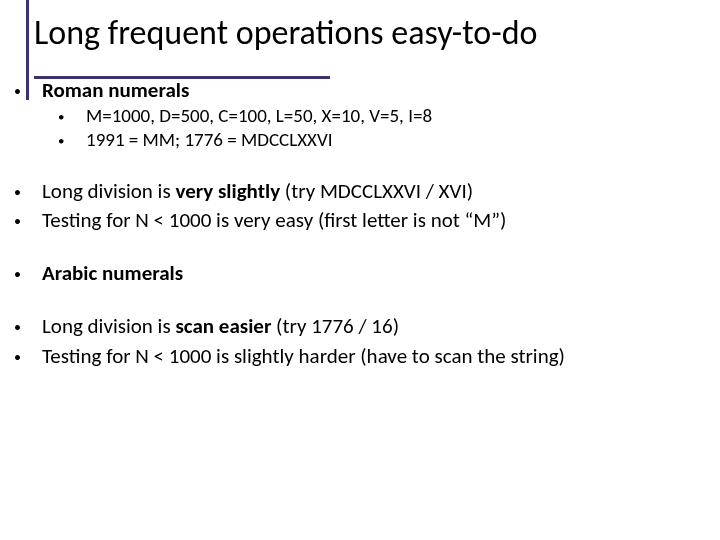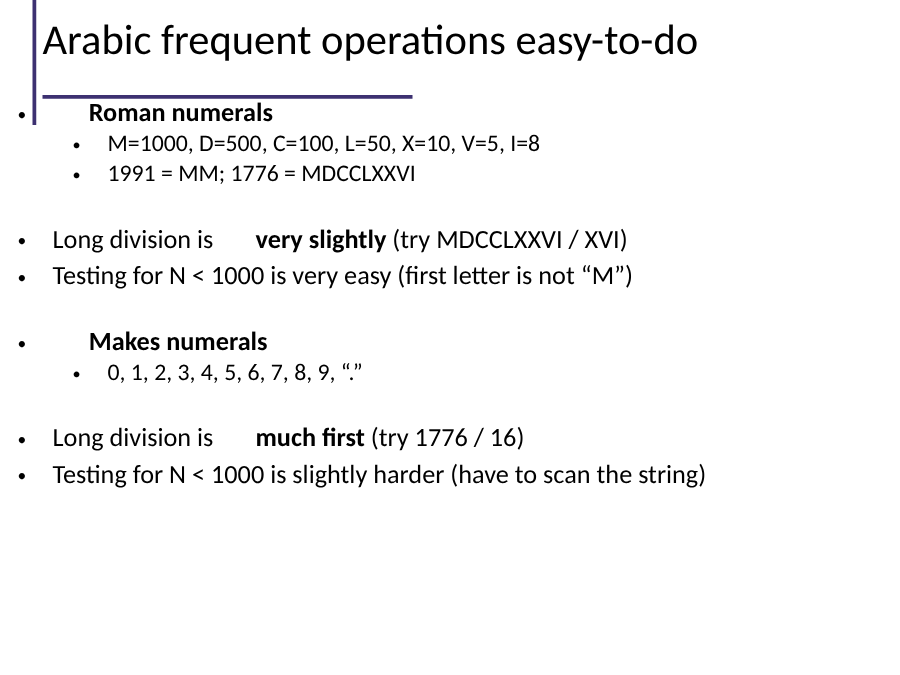--- a/index.html
+++ b/index.html
@@ -72,30 +72,30 @@
     padding-left: 14px;
   }
   .lvl2 .bullet {
     display: inline-block;
     width: 14px;
     font-size: 13px;
     vertical-align: 1px;
     color: #000;
   }
   .gap22 { height: 22px; }
-  b { font-weight: 700; margin-left: 29px; }
+  b { font-weight: 700; }
 </style>
 </head>
 <body>
 <div class="slide">
 
   <div class="vline"></div>
 
   <div class="title-wrap">
-    <div class="title">Arabic frequent operations easy-to-do</div>
+    <div class="title">Long frequent operations easy-to-do</div>
     <div class="title-rule"></div>
   </div>
 
   <div class="body">
 
     <div class="lvl1">
       <span class="bullet">•</span><b>Roman numerals</b>
     </div>
     <div class="lvl2">
       <span class="bullet">•</span><span>M=1000, D=500, C=100, L=50, X=10, V=5, I=8</span>
@@ -109,29 +109,26 @@
     <div class="lvl1">
       <span class="bullet">•</span><span>Long division is </span><b>very slightly</b><span> (try MDCCLXXVI / XVI)</span>
     </div>
     <div class="lvl1">
       <span class="bullet">•</span><span>Testing for N &lt; 1000 is very easy (first letter is not “M”)</span>
     </div>
 
     <div class="gap22"></div>
 
     <div class="lvl1">
-      <span class="bullet">•</span><b>Makes numerals</b>
-    </div>
-    <div class="lvl2">
-      <span class="bullet">•</span><span>0, 1, 2, 3, 4, 5, 6, 7, 8, 9, “.”</span>
+      <span class="bullet">•</span><b>Arabic numerals</b>
     </div>
 
     <div class="gap22"></div>
 
     <div class="lvl1">
-      <span class="bullet">•</span><span>Long division is </span><b>much first</b><span> (try 1776 / 16)</span>
+      <span class="bullet">•</span><span>Long division is </span><b>scan easier</b><span> (try 1776 / 16)</span>
     </div>
     <div class="lvl1">
       <span class="bullet">•</span><span>Testing for N &lt; 1000 is slightly harder (have to scan the string)</span>
     </div>
 
   </div>
 </div>
 
 </body></html>

